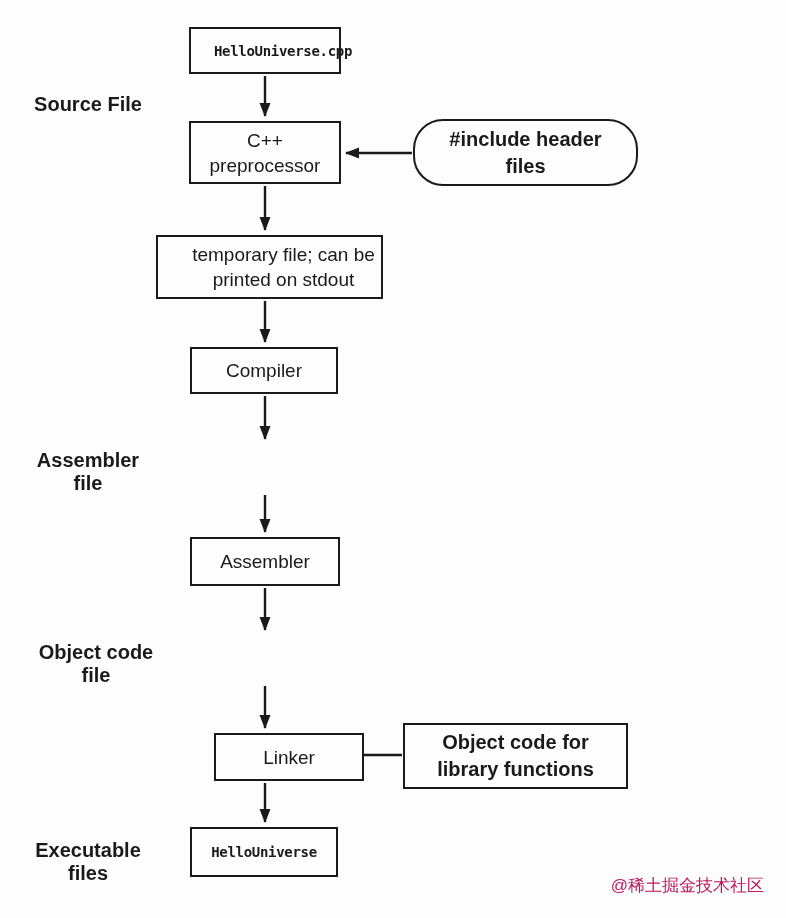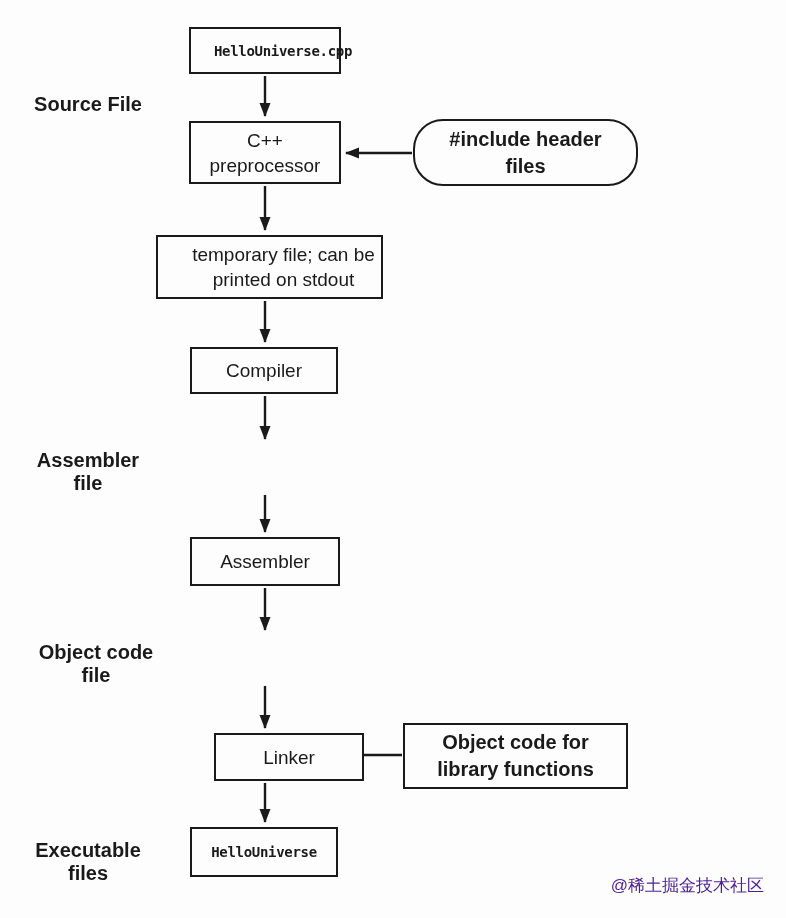--- a/index.html
+++ b/index.html
@@ -61,21 +61,21 @@
     line-height: 23px;
     font-weight: bold;
     text-align: center;
     white-space: pre-line;
   }
   .watermark {
     position: absolute;
     top: 874px;
     right: 22px;
     font-size: 17px;
-    color: #4c1d95;
+    color: #be185d;
     font-family: "Liberation Sans", sans-serif;
   }
 </style>
 </head>
 <body>
 
 <div class="canvas">
 
   <svg class="arrows" viewBox="0 0 786 918" xmlns="http://www.w3.org/2000/svg">
     <defs>

